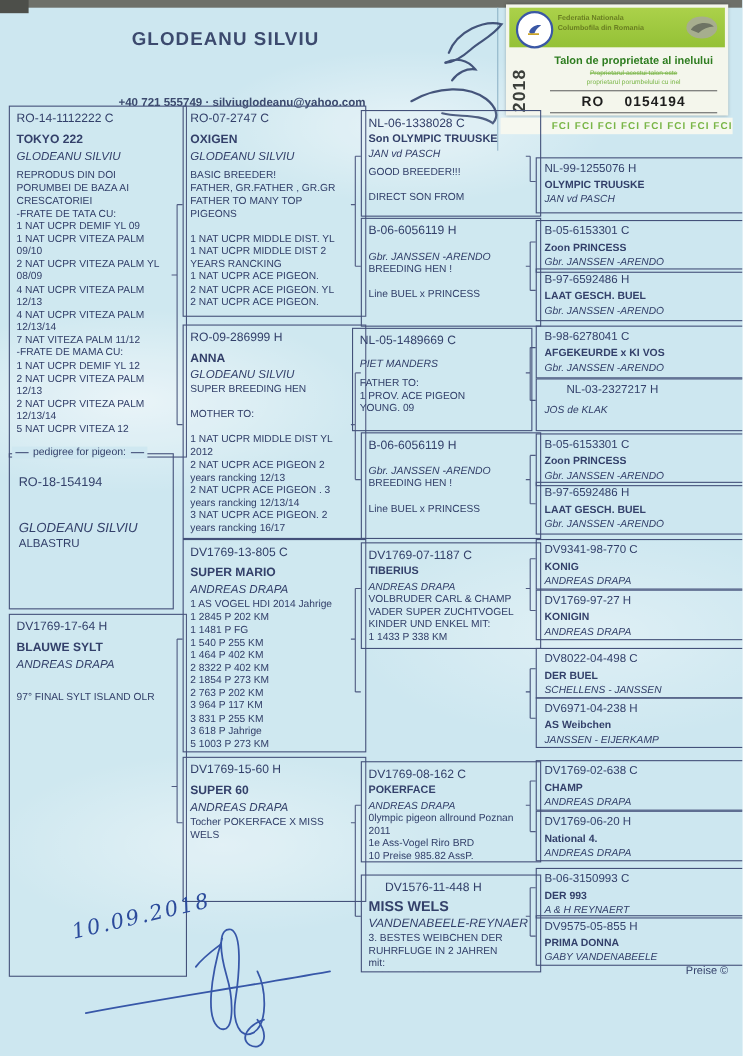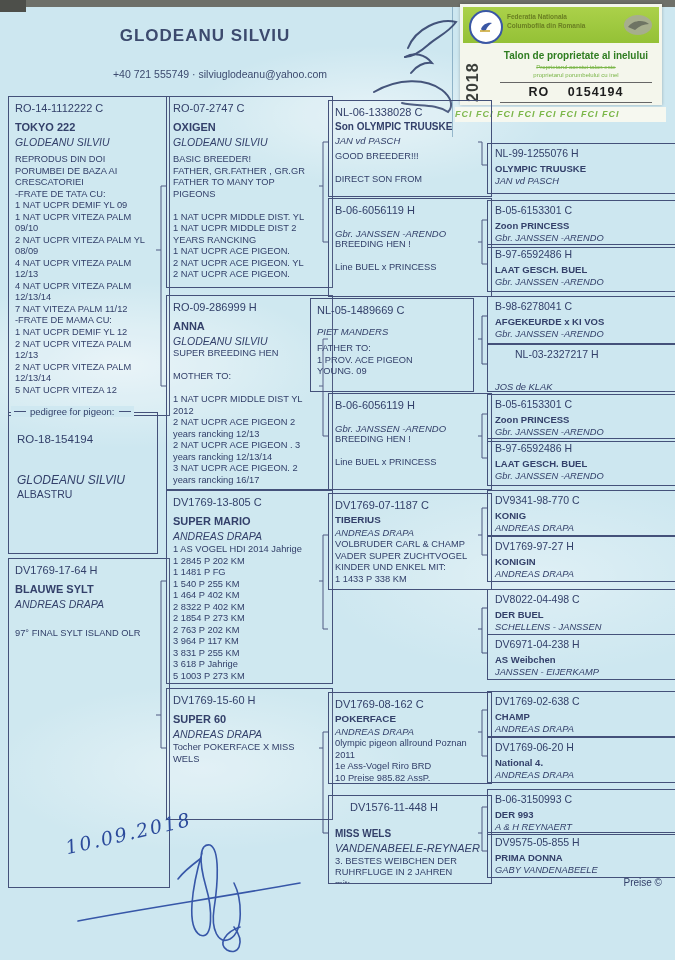--- a/index.html
+++ b/index.html
@@ -15,22 +15,22 @@
     color:#33406a;
   }
   .scan-top{position:absolute;left:0;top:0;width:675px;height:7px;background:#6e7069;}
   .scan-corner{position:absolute;left:0;top:0;width:26px;height:12px;background:#4d4f4a;}
   .crease{position:absolute;left:452px;top:7px;width:1px;height:130px;background:#8fb3c8;}
 
   .hdr-name{position:absolute;left:60px;top:26px;width:290px;text-align:center;
     font-size:17px;font-weight:bold;letter-spacing:1px;color:#3c4a6e;}
   .hdr-addr{position:absolute;left:5px;top:52px;width:430px;text-align:center;
     font-size:13.5px;font-weight:bold;color:#3c4a6e;}
-  .hdr-contact{position:absolute;left:30px;top:68px;width:380px;text-align:center;
-    font-size:10.5px;font-weight:normal;color:#3c4a6e;}
+  .hdr-contact{position:absolute;left:30px;top:87px;width:380px;text-align:center;
+    font-size:10.5px;font-weight:bold;color:#3c4a6e;}
 
   .box{position:absolute;border:1px solid #44517a;padding:5px 6px;overflow:hidden;
     font-size:9.3px;line-height:1.24;color:#33406a;background:rgba(255,255,255,0.06);}
   .ring{font-size:11px;margin-bottom:5px;}
   .bname{font-weight:bold;font-size:11px;margin-bottom:2px;}
   .fancier{font-style:italic;font-size:10.5px;margin-bottom:5px;}
   .details{white-space:pre-line;}
 
   .legendbox{position:absolute;border:1px solid #44517a;}
   .legend{position:absolute;top:-7px;left:2px;display:flex;align-items:center;gap:4px;
@@ -59,21 +59,21 @@
     font-size:10px;font-weight:bold;color:#2f7d21;}
   .sticker-small{position:absolute;left:34px;top:60px;width:164px;text-align:center;
     font-size:6px;line-height:1.3;color:#7ab648;}
   .sticker-small .strike{text-decoration:line-through;}
   .sticker-code{position:absolute;left:40px;top:78px;width:152px;
     border-top:1px solid #666;border-bottom:1px solid #666;padding:2px 0 3px 0;
     text-align:center;font-size:12.5px;font-weight:bold;color:#1d1d1d;letter-spacing:1px;}
   .sticker-code .num{margin-left:14px;text-align:right;}
   .fci-strip{position:absolute;left:455px;top:107px;width:211px;height:15px;
     background:#f6f8f0;color:#7ab648;font-weight:bold;font-size:9px;letter-spacing:1px;
-    text-align:left;line-height:15px;overflow:hidden;font-style:italic;}
+    text-align:right;line-height:15px;overflow:hidden;}
 
   .date-hand{position:absolute;left:64px;top:822px;transform:rotate(-13deg);
     font-family:"DejaVu Serif", serif;font-style:italic;
     font-size:19px;color:#2b4a9b;letter-spacing:2px;}
   .credit{position:absolute;left:540px;top:877px;width:122px;text-align:right;
     font-size:10px;color:#33406a;}
   svg.overlay{position:absolute;left:0;top:0;pointer-events:none;}
 </style>
 </head>
 <body>
@@ -256,21 +256,21 @@
 
 DIRECT SON FROM</div>
   </div>
   <div class="box" style="left:328px;top:198px;width:150px;height:87px">
     <div class="ring" style="margin-bottom:10px;">B-06-6056119 H</div>
     <div class="fancier" style="font-size:9.5px;margin-bottom:0;">Gbr. JANSSEN -ARENDO</div>
     <div class="details">BREEDING HEN !
 
 Line BUEL x PRINCESS</div>
   </div>
-  <div class="box" style="left:310px;top:298px;width:150px;height:82px">
+  <div class="box" style="left:320px;top:298px;width:150px;height:82px">
     <div class="ring" style="margin-bottom:8px;">NL-05-1489669 C</div>
     <div class="fancier" style="font-size:9.5px;margin-bottom:6px;">PIET MANDERS</div>
     <div class="details">FATHER TO:
 1 PROV. ACE PIGEON
 YOUNG. 09</div>
   </div>
   <div class="box" style="left:328px;top:393px;width:150px;height:85px">
     <div class="ring" style="margin-bottom:10px;">B-06-6056119 H</div>
     <div class="fancier" style="font-size:9.5px;margin-bottom:0;">Gbr. JANSSEN -ARENDO</div>
     <div class="details">BREEDING HEN !
@@ -289,22 +289,22 @@
   <div class="box" style="left:328px;top:692px;width:150px;height:80px">
     <div class="ring" style="margin-bottom:1px;">DV1769-08-162 C</div>
     <div class="bname" style="font-size:9.8px;">POKERFACE</div>
     <div class="fancier" style="font-size:9.3px;margin-bottom:0;">ANDREAS DRAPA</div>
     <div class="details">0lympic pigeon allround Poznan
 2011
 1e  Ass-Vogel Riro BRD
 10 Preise 985.82 AssP.</div>
   </div>
   <div class="box" style="left:328px;top:795px;width:150px;height:77px">
-    <div class="ring" style="margin-bottom:13px;padding-left:15px;">DV1576-11-448 H</div>
-    <div class="bname" style="font-size:10px;">MISS WELS</div>
+    <div class="ring" style="margin-bottom:1px;padding-left:15px;">DV1576-11-448 H</div>
+    <div class="bname" style="font-size:13px;">MISS WELS</div>
     <div class="fancier" style="font-size:11px;margin-bottom:0;">VANDENABEELE-REYNAER</div>
     <div class="details">3. BESTES  WEIBCHEN DER
 RUHRFLUGE IN 2 JAHREN
 mit:
 1.   2641 P   620 KM</div>
   </div>
 
   <div class="sbox" style="left:487px;top:143px;width:175px;height:43px">
     <div class="ring">NL-99-1255076 H</div>
     <div class="bname">OLYMPIC TRUUSKE</div>
@@ -319,21 +319,21 @@
     <div class="ring">B-97-6592486 H</div>
     <div class="bname">LAAT GESCH. BUEL</div>
     <div class="fancier">Gbr. JANSSEN -ARENDO</div>
   </div>
   <div class="sbox" style="left:487px;top:296px;width:175px;height:40px">
     <div class="ring">B-98-6278041 C</div>
     <div class="bname">AFGEKEURDE x KI VOS</div>
     <div class="fancier">Gbr. JANSSEN -ARENDO</div>
   </div>
   <div class="sbox" style="left:487px;top:344px;width:175px;height:40px">
-    <div class="ring" style="margin-bottom:21px;padding-left:20px;">NL-03-2327217 H</div>
+    <div class="ring" style="margin-bottom:6px;padding-left:20px;">NL-03-2327217 H</div>
     <div class="fancier">JOS de KLAK</div>
   </div>
   <div class="sbox" style="left:487px;top:394px;width:175px;height:40px">
     <div class="ring">B-05-6153301 C</div>
     <div class="bname">Zoon PRINCESS</div>
     <div class="fancier">Gbr. JANSSEN -ARENDO</div>
   </div>
   <div class="sbox" style="left:487px;top:438px;width:175px;height:40px">
     <div class="ring">B-97-6592486 H</div>
     <div class="bname">LAAT GESCH. BUEL</div>

